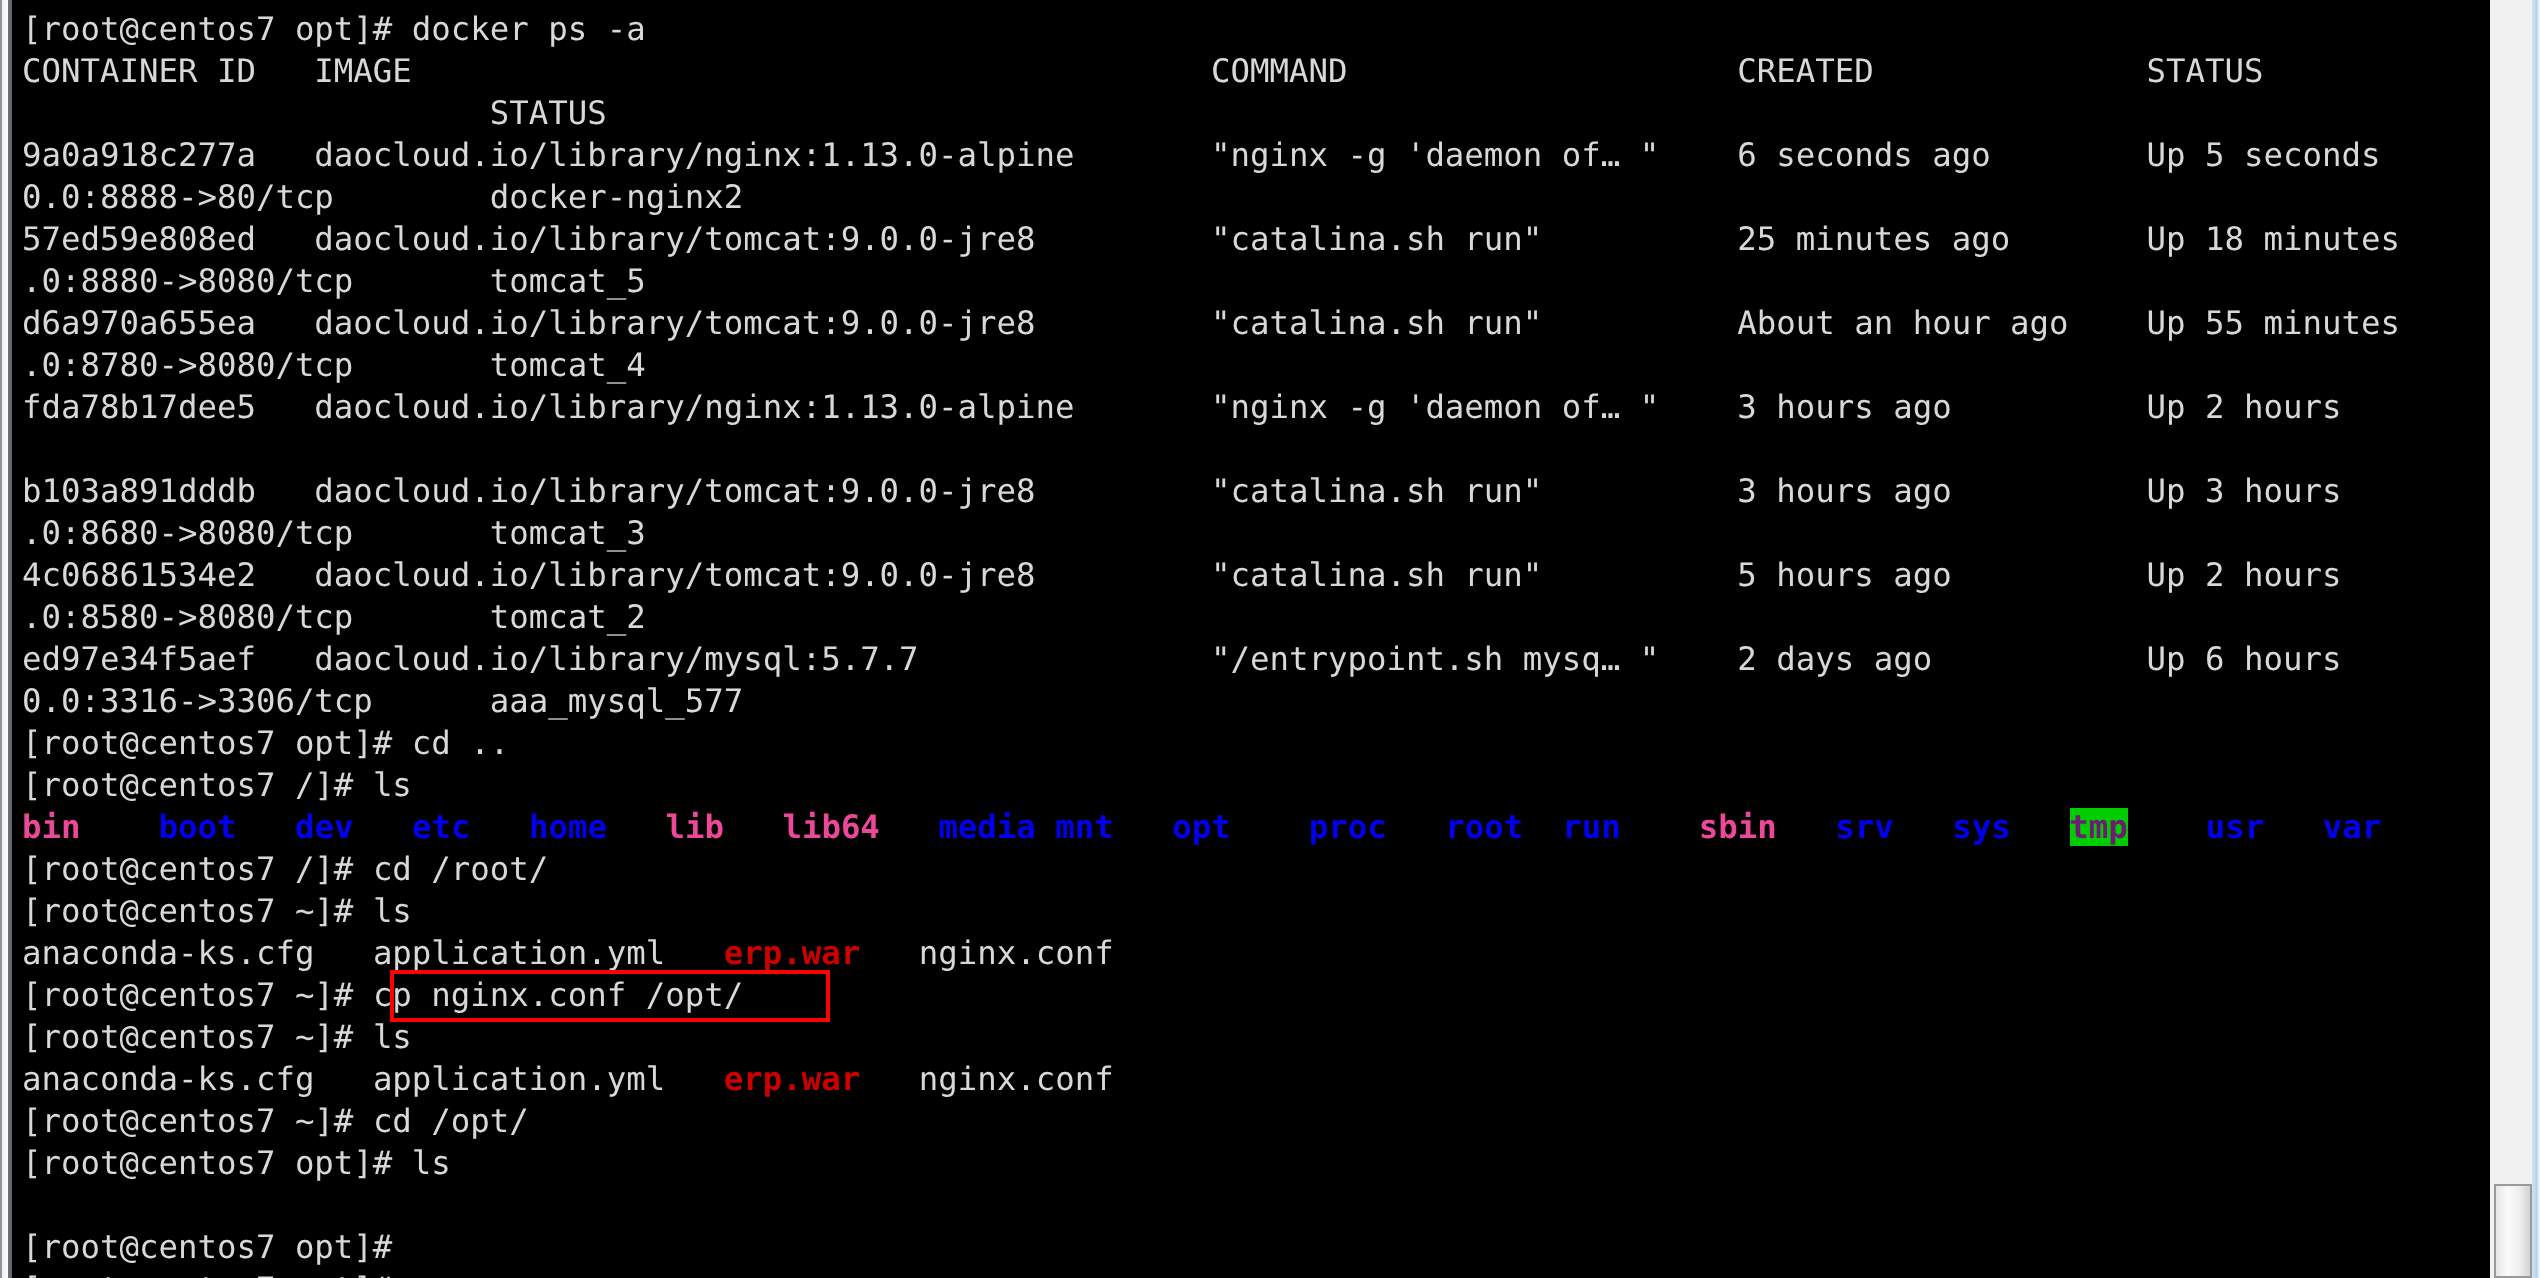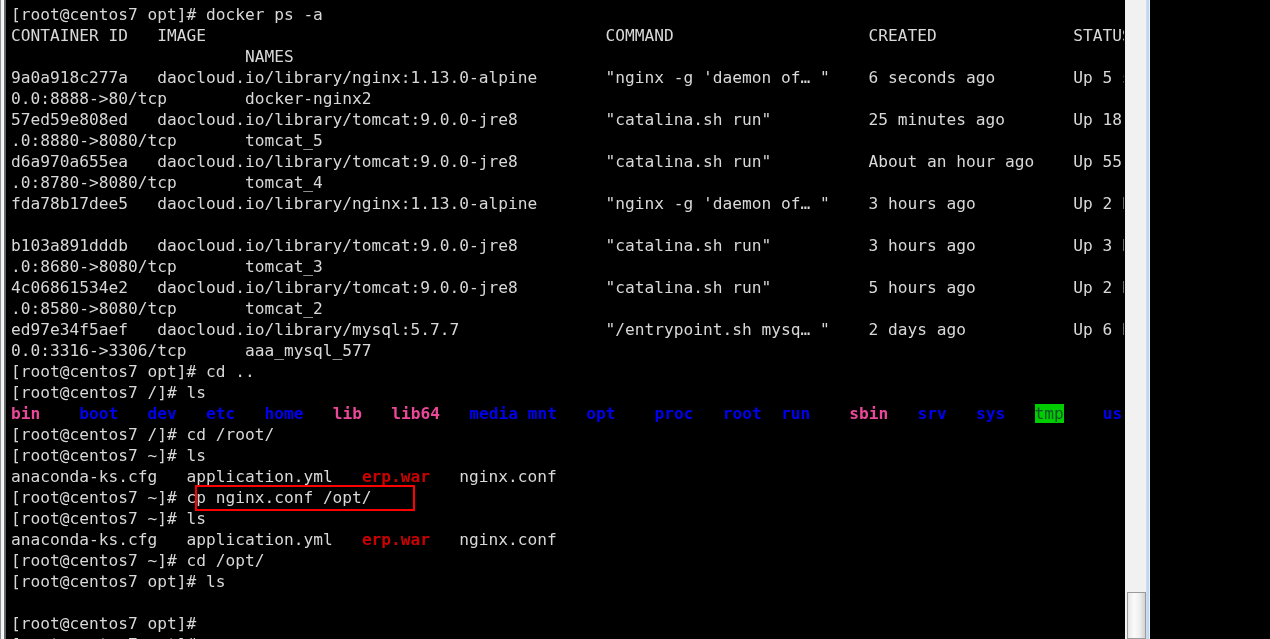--- a/index.html
+++ b/index.html
@@ -3,21 +3,21 @@
 <meta charset="utf-8">
 <title>Terminal</title>
 <style>
   html, body {
     margin: 0;
     padding: 0;
     background: #000000;
   }
   #screen {
     position: relative;
-    width: 1150px;
+    width: 1270px;
     height: 639px;
     background: #000000;
     overflow: hidden;
     font-family: "DejaVu Sans Mono", "Liberation Mono", monospace;
   }
   
   #left-border {
     position: absolute;
     left: 0; top: 0;
     width: 9px; height: 639px;
@@ -77,22 +77,22 @@
     line-height: 21px;
     height: 21px;
     color: #d8d8d8;
     letter-spacing: 0px;
   }
   .white   { color: #d8d8d8; }
   .bold-blue  { color: #0000ee; font-weight: bold; }
   .bold-cyan  { color: #ec4899; font-weight: bold; }
   .bold-red   { color: #cd0000; font-weight: bold; }
   .tmp-hl {
-    color: #14532d;
-    font-weight: normal;
+    color: #701a75;
+    font-weight: bold;
     background: #00cd00;
   }
   
   #annot-box {
     position: absolute;
     left: 186px;
     top: 485px;
     width: 220px;
     height: 26px;
     border: 2px solid #ff0000;
@@ -104,21 +104,21 @@
 <body>
 
 <div id="screen">
 
   <div id="left-border"></div>
 
   <div id="term">
 
   <div class="line" style="top: 4px;"><span class="white">[root@centos7 opt]# </span><span class="white">docker ps -a</span></div>
       <div class="line" style="top: 25px;"><span class="white">CONTAINER ID   IMAGE                                         COMMAND                    CREATED              STATUS               PORTS</span></div>
-      <div class="line" style="top: 46px;"><span class="white">                        NAMES</span></div>
+      <div class="line" style="top: 46px;"><span class="white">                        STATUS</span></div>
       <div class="line" style="top: 67px;"><span class="white">9a0a918c277a   daocloud.io/library/nginx:1.13.0-alpine       "nginx -g 'daemon of… "    6 seconds ago        Up 5 seconds         0.0.</span></div>
       <div class="line" style="top: 88px;"><span class="white">0.0:8888-&gt;80/tcp        docker-nginx2</span></div>
       <div class="line" style="top: 109px;"><span class="white">57ed59e808ed   daocloud.io/library/tomcat:9.0.0-jre8         "catalina.sh run"          25 minutes ago       Up 18 minutes        0.0.0</span></div>
       <div class="line" style="top: 130px;"><span class="white">.0:8880-&gt;8080/tcp       tomcat_5</span></div>
       <div class="line" style="top: 151px;"><span class="white">d6a970a655ea   daocloud.io/library/tomcat:9.0.0-jre8         "catalina.sh run"          About an hour ago    Up 55 minutes        0.0.0</span></div>
       <div class="line" style="top: 172px;"><span class="white">.0:8780-&gt;8080/tcp       tomcat_4</span></div>
       <div class="line" style="top: 193px;"><span class="white">fda78b17dee5   daocloud.io/library/nginx:1.13.0-alpine       "nginx -g 'daemon of… "    3 hours ago          Up 2 hours           0.0.</span></div>
       <div class="line" style="top: 235px;"><span class="white">b103a891dddb   daocloud.io/library/tomcat:9.0.0-jre8         "catalina.sh run"          3 hours ago          Up 3 hours           0.0.0</span></div>
       <div class="line" style="top: 256px; text-align: center;"><span class="white">.0:8680-&gt;8080/tcp       tomcat_3</span></div>
       <div class="line" style="top: 277px;"><span class="white">4c06861534e2   daocloud.io/library/tomcat:9.0.0-jre8         "catalina.sh run"          5 hours ago          Up 2 hours           0.0.0</span></div>

